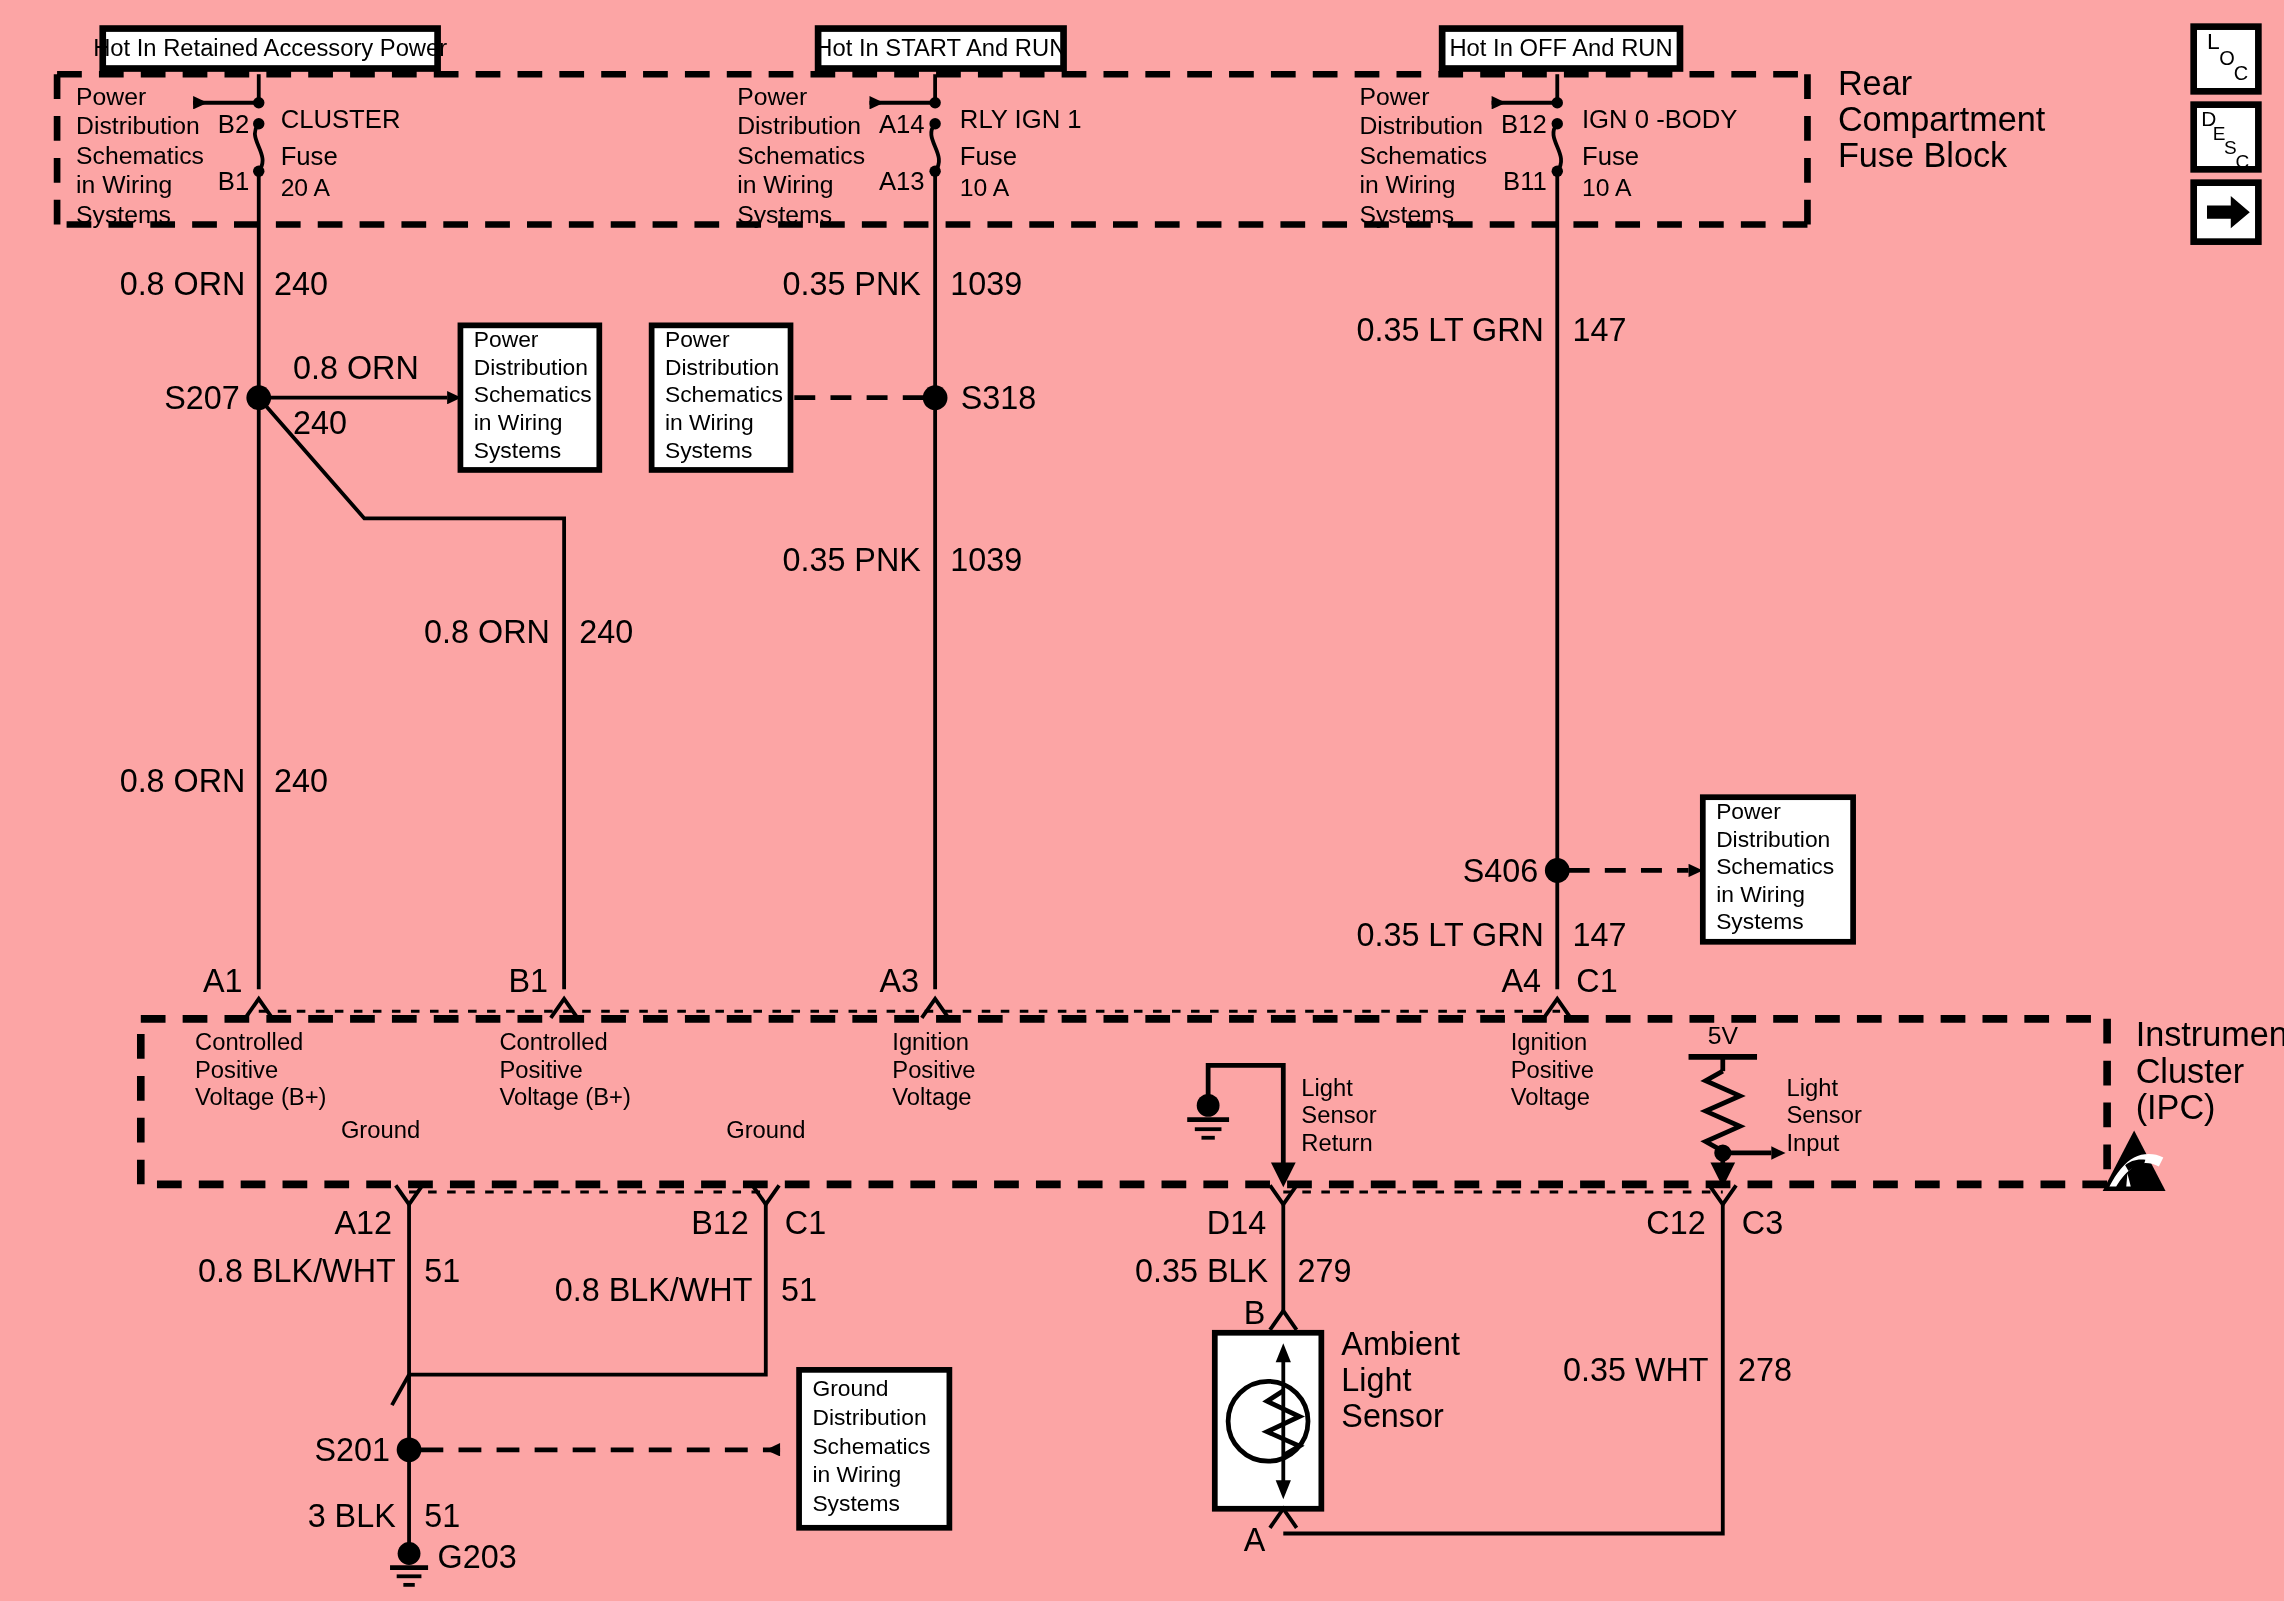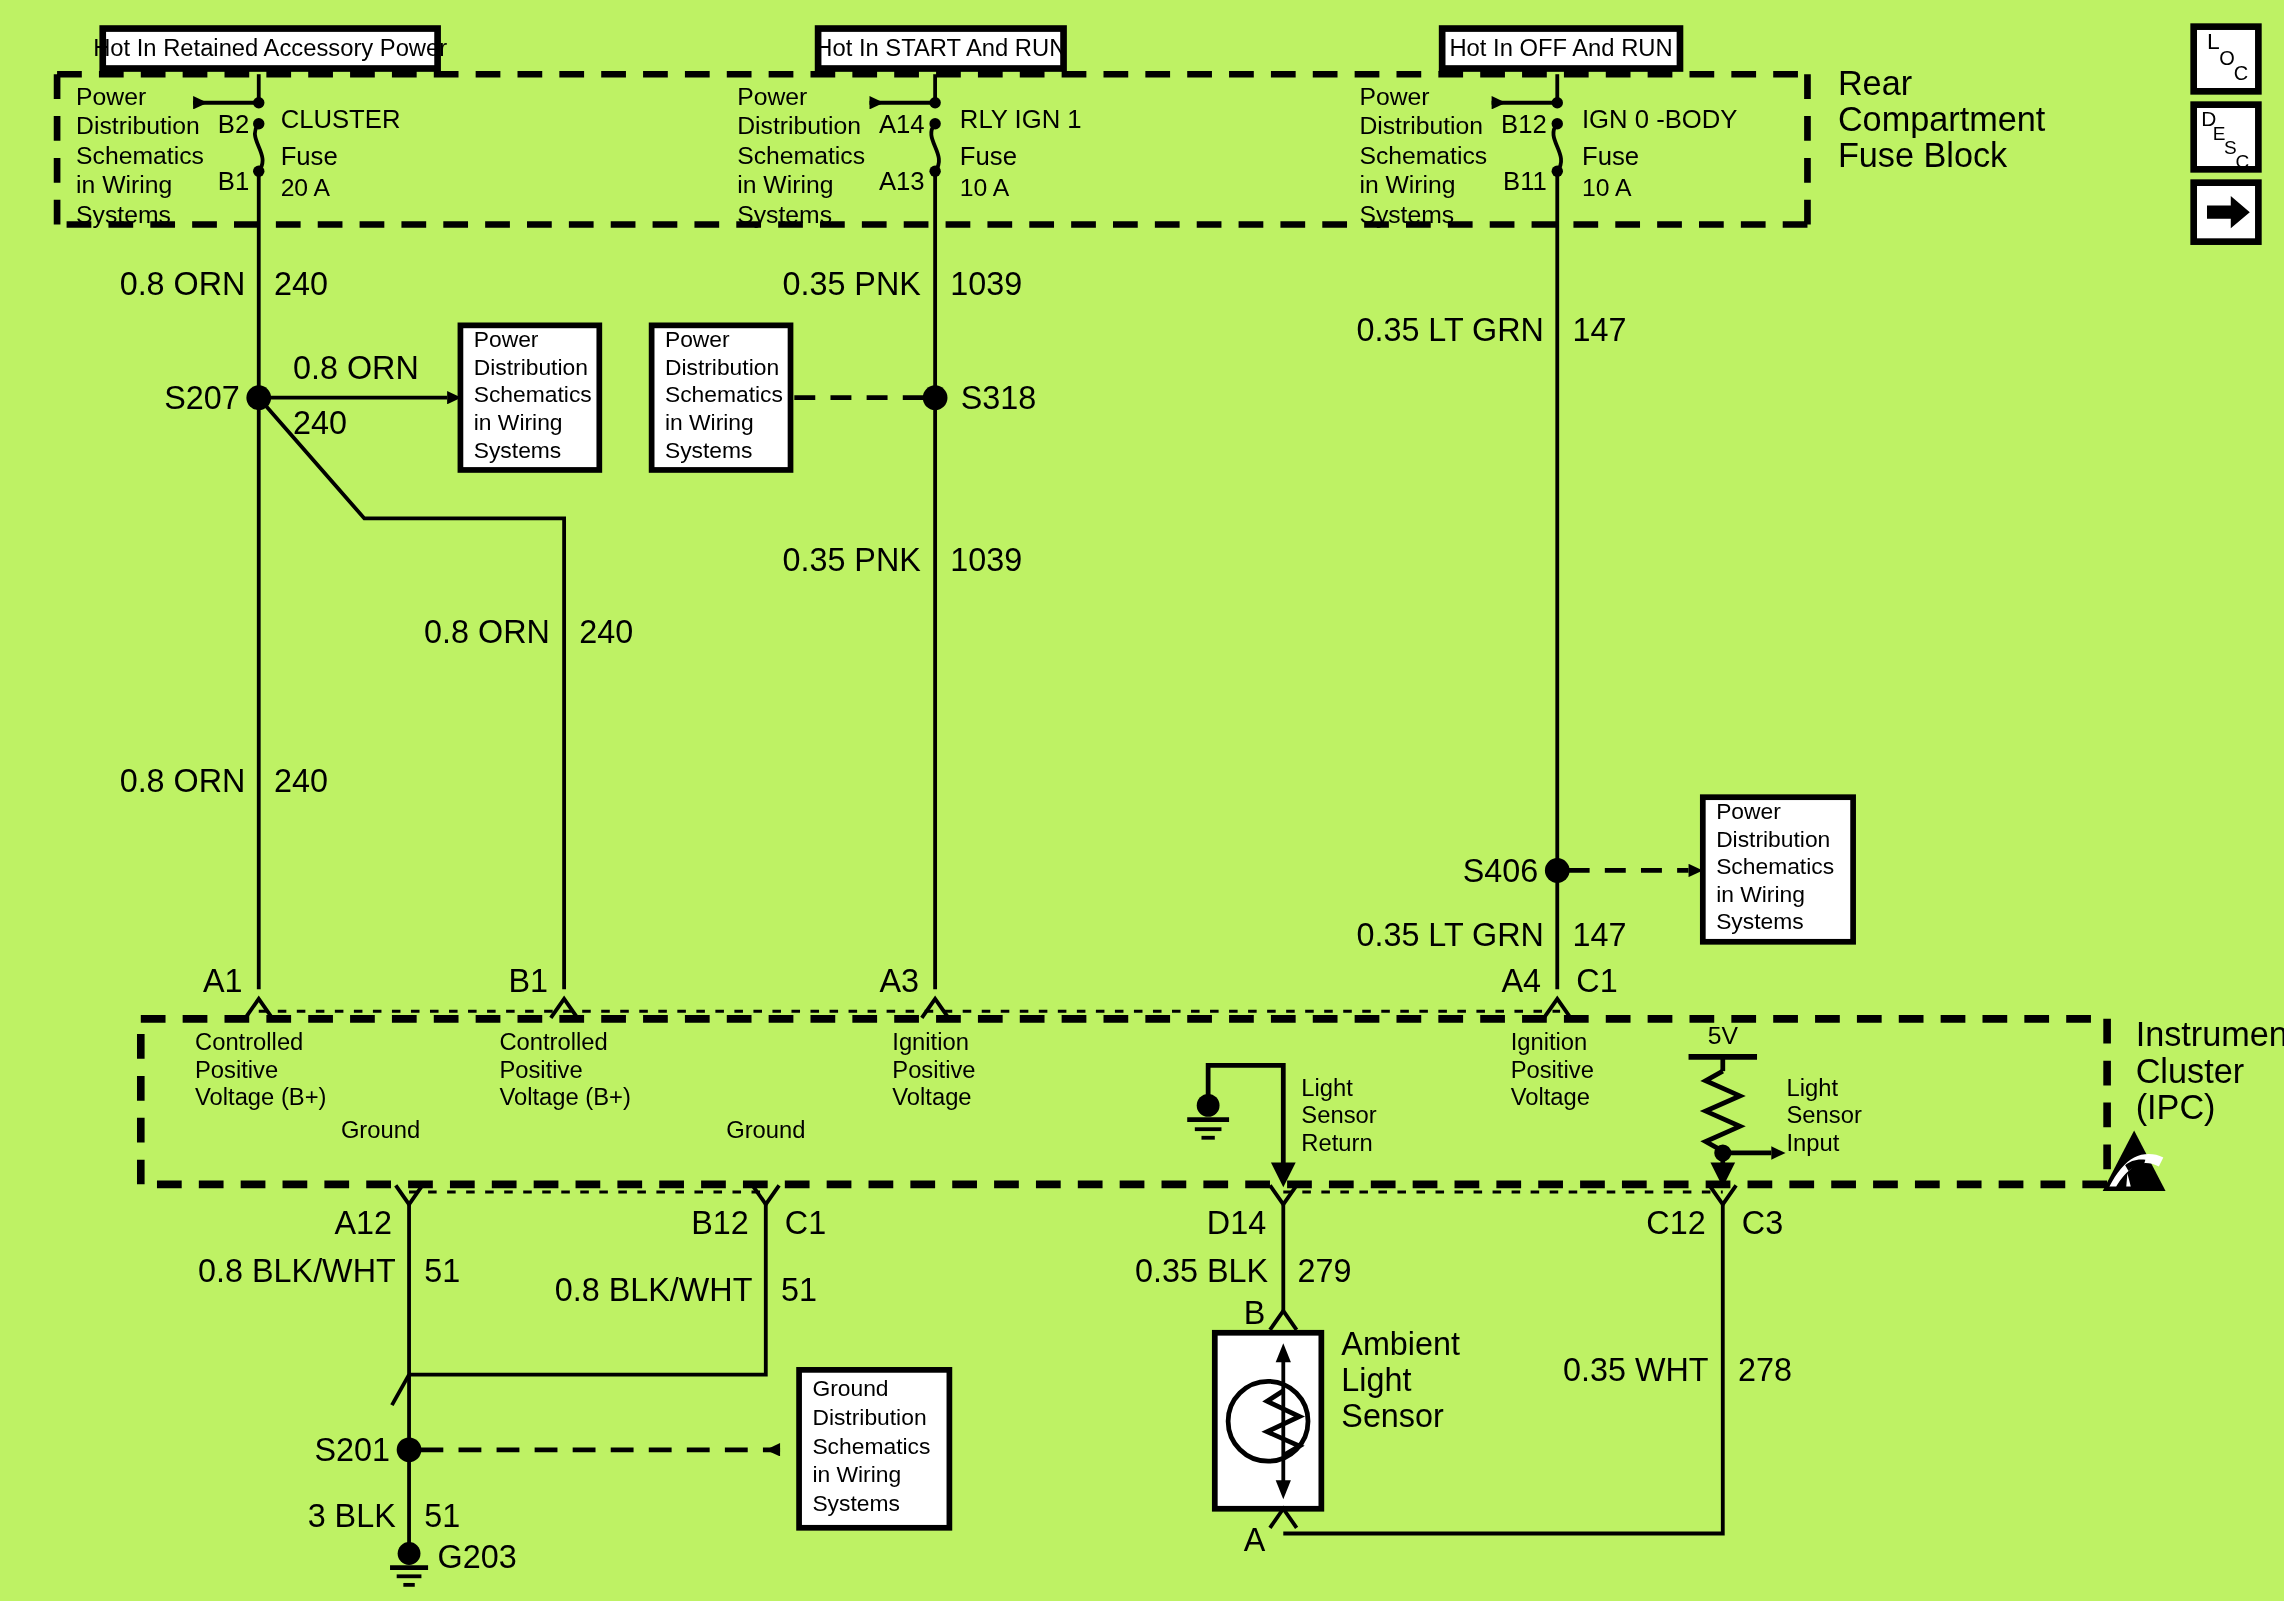--- a/index.html
+++ b/index.html
@@ -1,17 +1,17 @@
 <!DOCTYPE html>
 <html style="font-size:15px"><head>
 <meta charset="utf-8">
 <style>
   html,body{margin:0;padding:0;background:#fff;}
   body{font-family:"Liberation Sans", sans-serif;}
-  #stage{position:relative;width:2285px;height:1602px;background:#bef264;overflow:hidden;}
+  #stage{position:relative;width:2285px;height:1602px;background:#fca5a5;overflow:hidden;}
   svg{position:absolute;top:0;left:0;width:2285px;height:1602px;}
   .t{font-family:"Liberation Sans", sans-serif;fill:#000;}
   text{white-space:pre;}
 </style>
 </head>
 <body>
 
 <div id="stage">
 <svg viewBox="0 0 2402 1684" xmlns="http://www.w3.org/2000/svg">
   <defs>

